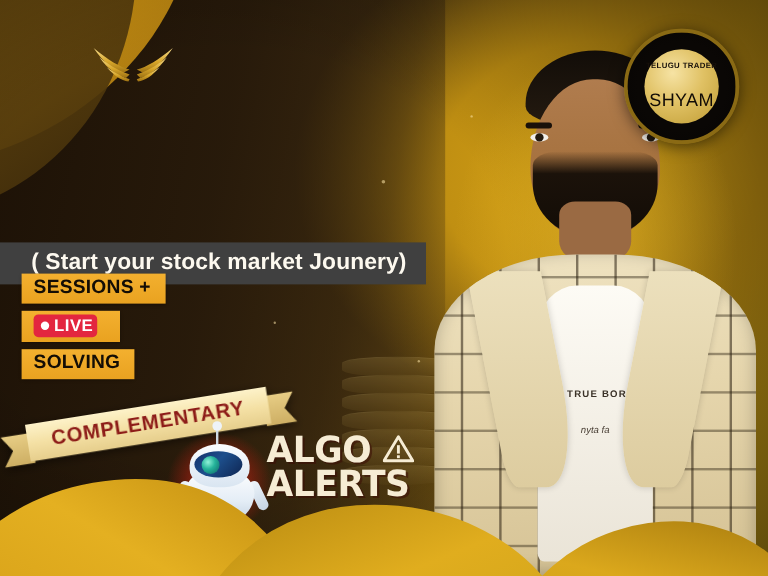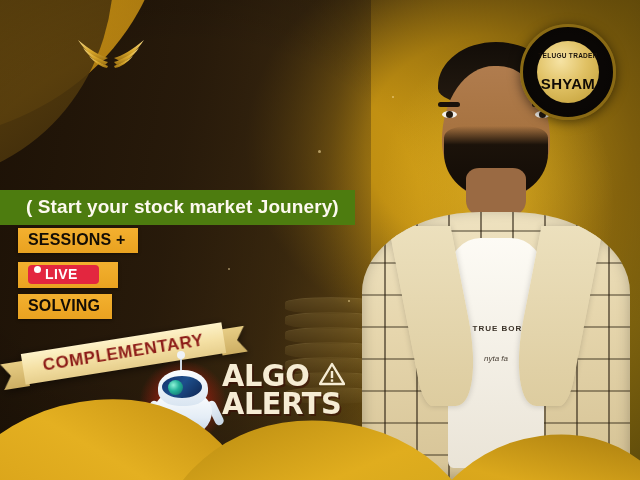--- a/index.html
+++ b/index.html
@@ -167,21 +167,21 @@
     display:flex; align-items:center; justify-content:center;
     box-shadow:0 2px 12px rgba(0,0,0,.55);
   }
   .logo-inner {
     width:62px; height:62px; border-radius:50%;
     background:radial-gradient(circle at 38% 32%, #f6e3a4 0%, #e0c164 45%, #bf9b32 100%);
     display:flex; flex-direction:column; align-items:center; justify-content:center;
     line-height:1;
   }
   .logo-top { font-size:6.5px; font-weight:700; letter-spacing:.3px; color:#17100a; white-space:nowrap; }
-  .logo-main { font-size:15px; font-weight:700; letter-spacing:.3px; color:#110b06; margin-top:17px; }
+  .logo-main { font-size:15px; font-weight:400; letter-spacing:.3px; color:#110b06; margin-top:17px; }
 
   
   .wings { position:absolute; left:72px; top:36px; width:78px; height:34px; }
 
   
   .headline { position:absolute; left:28px; top:62px; }
   .h-line {
     font-weight:900;
     color:#f7eed3;
     line-height:.88;
@@ -189,22 +189,22 @@
     transform:scaleX(1.03);
     transform-origin:left center;
     text-shadow:2px 3px 0 rgba(0,0,0,.42);
     font-family:"DejaVu Sans", sans-serif;
   }
   .h-1 { font-size:54px; }
   .h-2 { font-size:46px; margin-top:5px; }
 
   
   .subtitle {
-    position:absolute; left:0; top:190px;
-    background:#4d7c0f;
+    position:absolute; left:0; top:202px;
+    background:#404040;
     padding:6px 16px 7px 26px;
     color:#fdf9ef;
     font-size:19px; font-weight:700;
     letter-spacing:.1px;
     white-space:nowrap;
   }
 
   
   .badges { position:absolute; left:18px; top:228px; }
   .badge {
@@ -213,24 +213,24 @@
     color:#130d05;
     font-size:16px; font-weight:700;
     letter-spacing:.2px;
     padding:3px 12px 4px 10px;
     margin-bottom:6px;
     white-space:nowrap;
     box-shadow:0 1px 3px rgba(0,0,0,.45);
   }
   .badge-row { display:block; }
   .live-pill {
-    display:inline-flex; gap:4px;
+    display:inline-flex; align-items:center; gap:4px;
     background:#e3263f;
     border-radius:4px;
-    padding:1px 21px 2px 6px;
+    padding:1px 3px 2px 6px;
     margin-right:7px;
   }
   .live-dot { width:7px; height:7px; border-radius:50%; background:#fff; }
   .live-txt { color:#fff; font-size:14px; font-weight:800; letter-spacing:.4px; }
 
   
   .ribbon {
     position:absolute; left:22px; top:338px;
     transform:rotate(-9deg);
     filter:drop-shadow(0 2px 4px rgba(0,0,0,.5));

